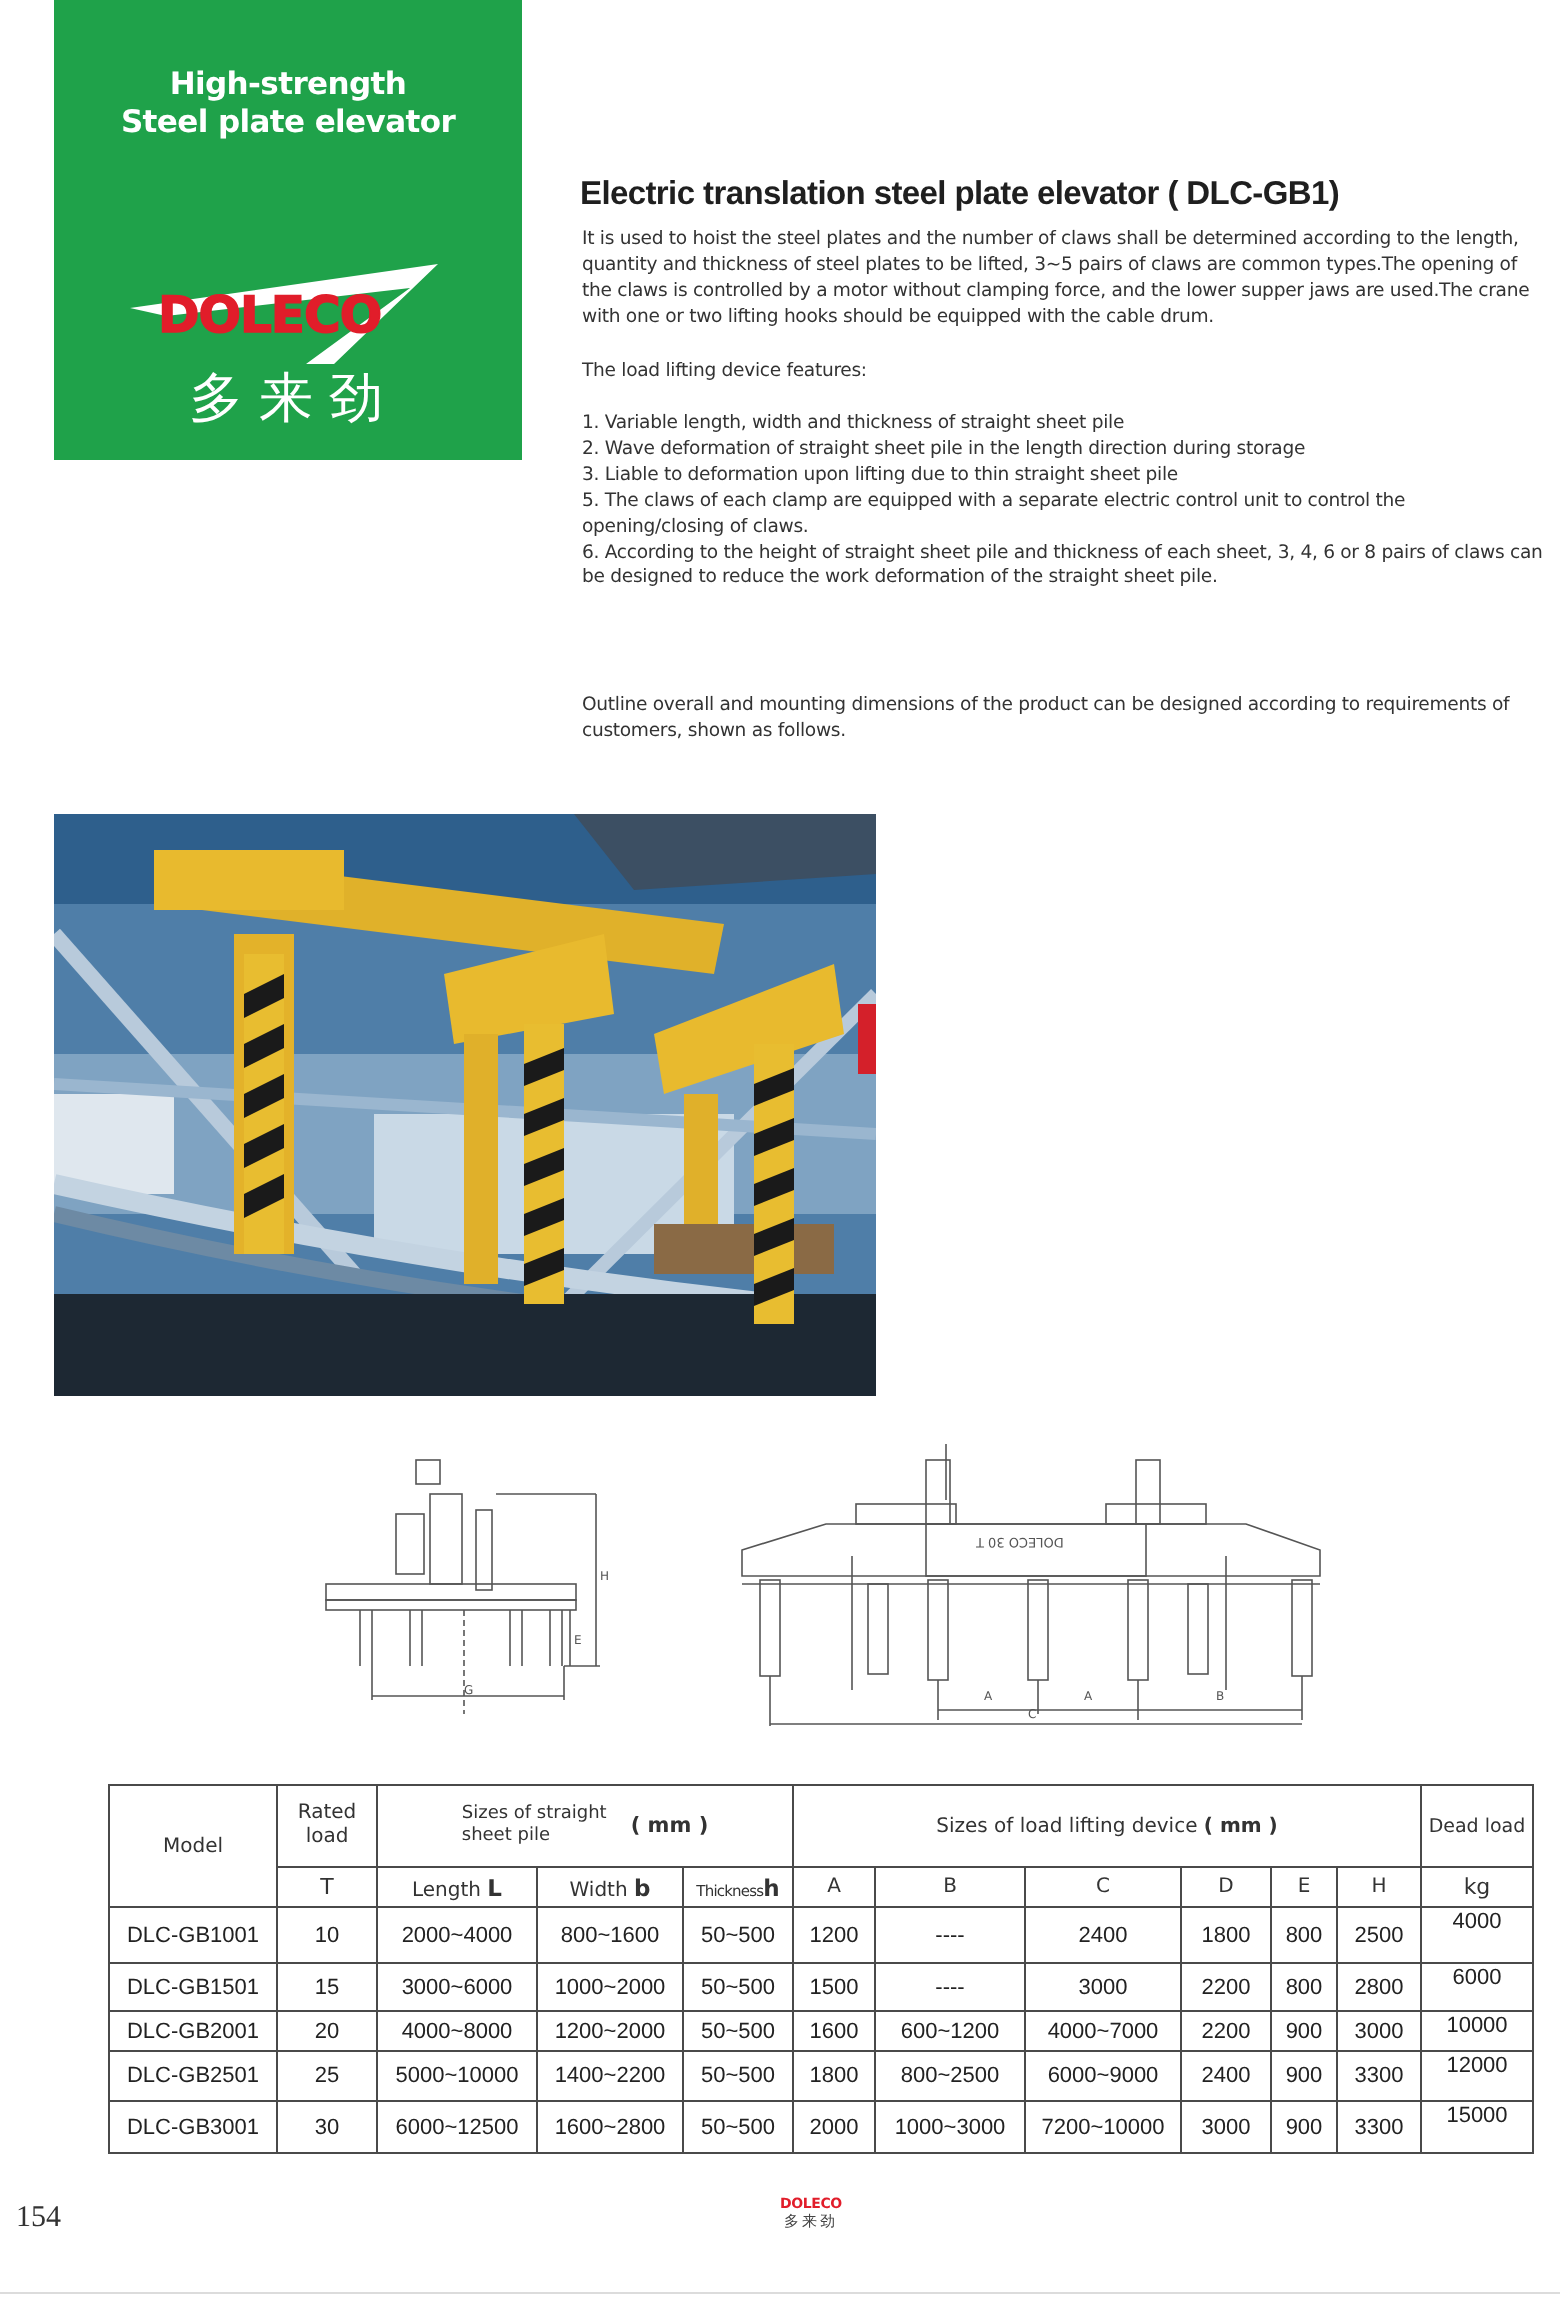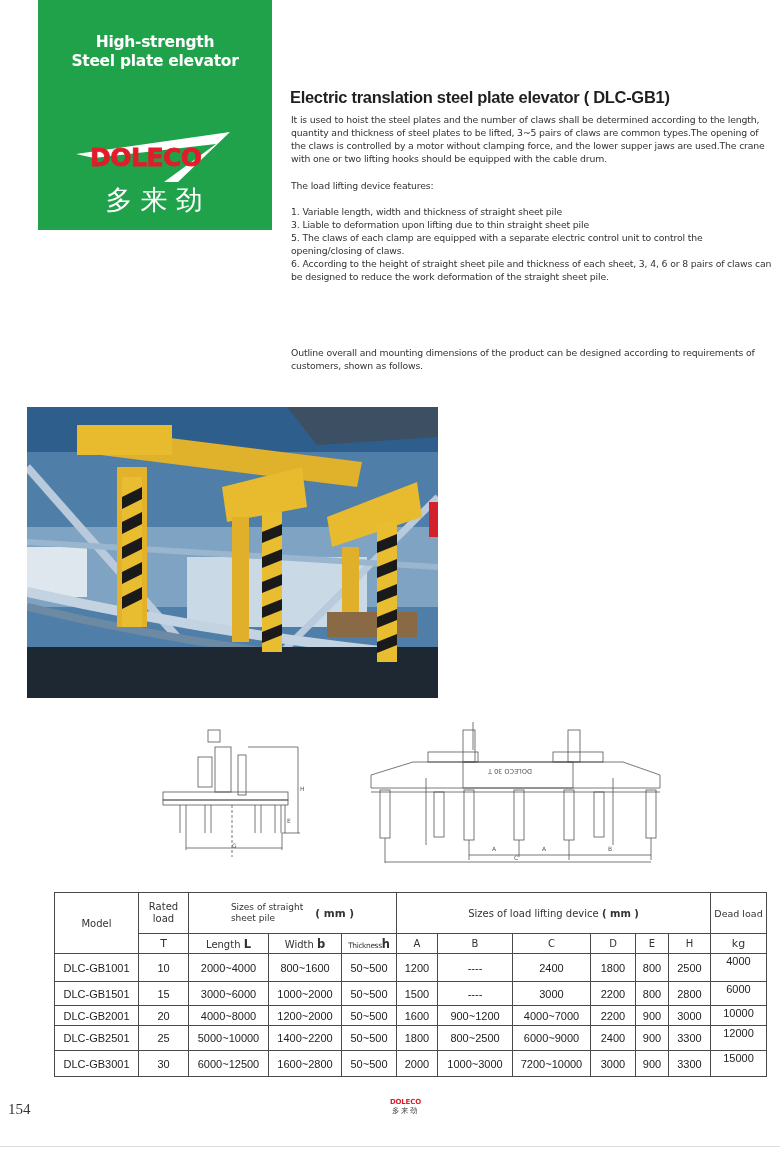--- a/index.html
+++ b/index.html
@@ -1,20 +1,20 @@
 <!DOCTYPE html>
 <html><head>
 <meta charset="utf-8">
 <style>
   * { box-sizing: border-box; margin: 0; padding: 0; }
   html, body { width: 780px; height: 1149px; background: #ffffff; overflow: hidden; }
   body { position: relative; font-family: "DejaVu Sans", "Liberation Sans", sans-serif; color: #2b2b2b; }
 
   .green-block {
-    position: absolute; left: 38px; top: 0; width: 234px; height: 230px;
+    position: absolute; left: 27px; top: 0; width: 234px; height: 230px;
     background: #1fa24a; color: #fff; text-align: center;
   }
   .green-block .cat-title {
     position: absolute; top: 33px; left: 0; right: 0;
     font-family: "DejaVu Sans", sans-serif; font-weight: bold; font-size: 15.5px; line-height: 19px;
     letter-spacing: -0.3px;
   }
   .logo-wrap { position: absolute; left: 38px; top: 132px; width: 156px; height: 50px; }
   .logo-wrap svg { position: absolute; left: 0; top: 0; }
   .logo-text {
@@ -86,20 +86,21 @@
     <div class="logo-text">DOLECO</div>
   </div>
   <div class="cn-name">多来劲</div>
 </div>
 
 <div class="doc-title">Electric translation steel plate elevator ( DLC-GB1)</div>
 <div class="body-text intro">It is used to hoist the steel plates and the number of claws shall be determined according to the length, quantity and thickness of steel plates to be lifted, 3~5 pairs of claws are common types.The opening of the claws is controlled by a motor without clamping force, and the lower supper jaws are used.The crane with one or two lifting hooks should be equipped with the cable drum.</div>
 <div class="body-text features-title">The load lifting device features:</div>
 <div class="body-text features-list">
   <div>1. Variable length, width and thickness of straight sheet pile</div>
+  <div>2. Wave deformation of straight sheet pile in the length direction during storage</div>
   <div>3. Liable to deformation upon lifting due to thin straight sheet pile</div>
   <div>5. The claws of each clamp are equipped with a separate electric control unit to control the opening/closing of claws.</div>
   <div>6. According to the height of straight sheet pile and thickness of each sheet, 3, 4, 6 or 8 pairs of claws can be designed to reduce the work deformation of the straight sheet pile.</div>
 </div>
 <div class="body-text outline">Outline overall and mounting dimensions of the product can be designed according to requirements of customers, shown as follows.</div>
 
 <div class="photo">
   <svg width="411" height="291" viewBox="0 0 411 291">
     <rect x="0" y="0" width="411" height="291" fill="#4f7ea8"></rect>
     <rect x="0" y="0" width="411" height="45" fill="#2e5f8c"></rect>
@@ -298,21 +299,21 @@
     <td>2800</td>
     <td class="dead-cell">6000</td>
   </tr>
   <tr style="height:20px">
     <td>DLC-GB2001</td>
     <td>20</td>
     <td>4000~8000</td>
     <td>1200~2000</td>
     <td>50~500</td>
     <td>1600</td>
-    <td>900~1200</td>
+    <td>600~1200</td>
     <td>4000~7000</td>
     <td>2200</td>
     <td>900</td>
     <td>3000</td>
     <td class="dead-cell">10000</td>
   </tr>
   <tr style="height:25px">
     <td>DLC-GB2501</td>
     <td>25</td>
     <td>5000~10000</td>

